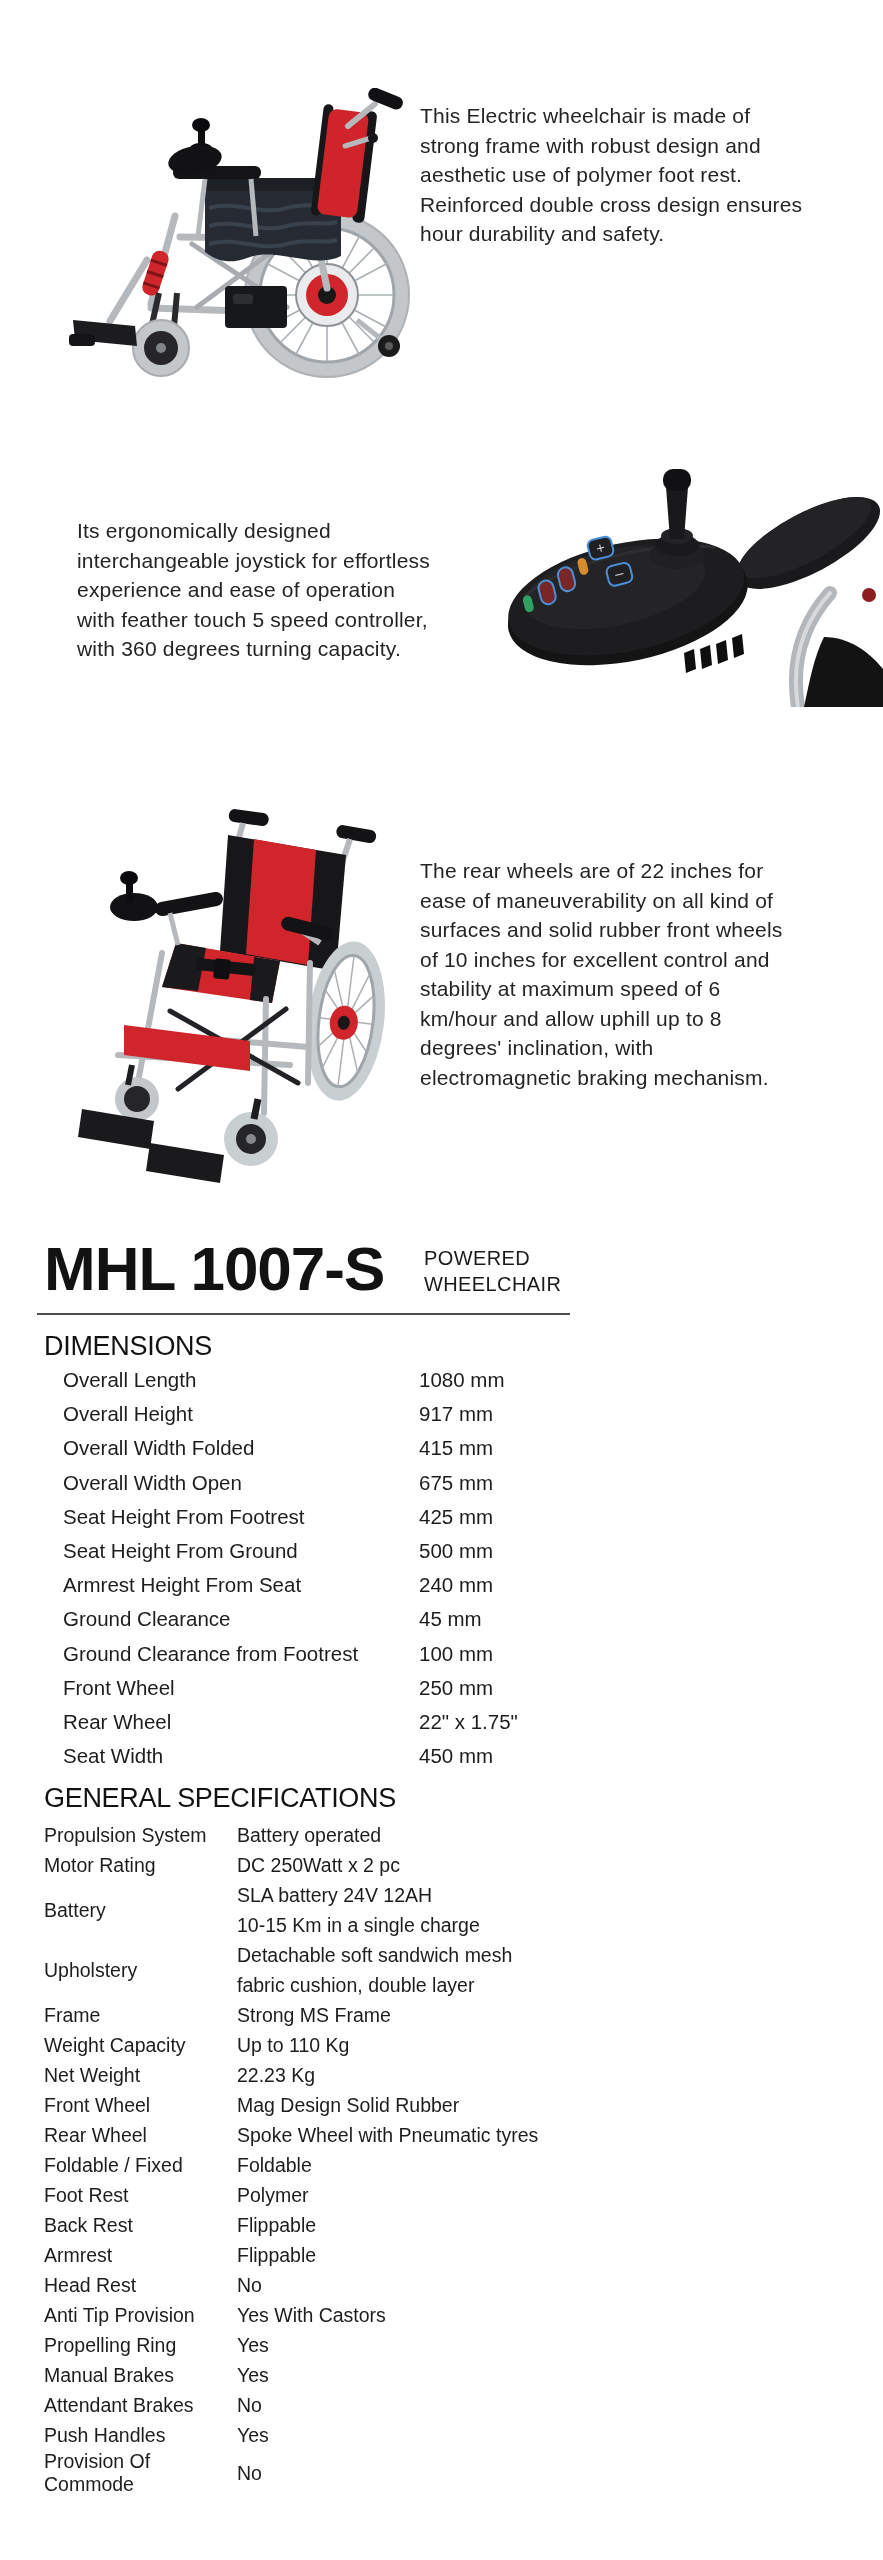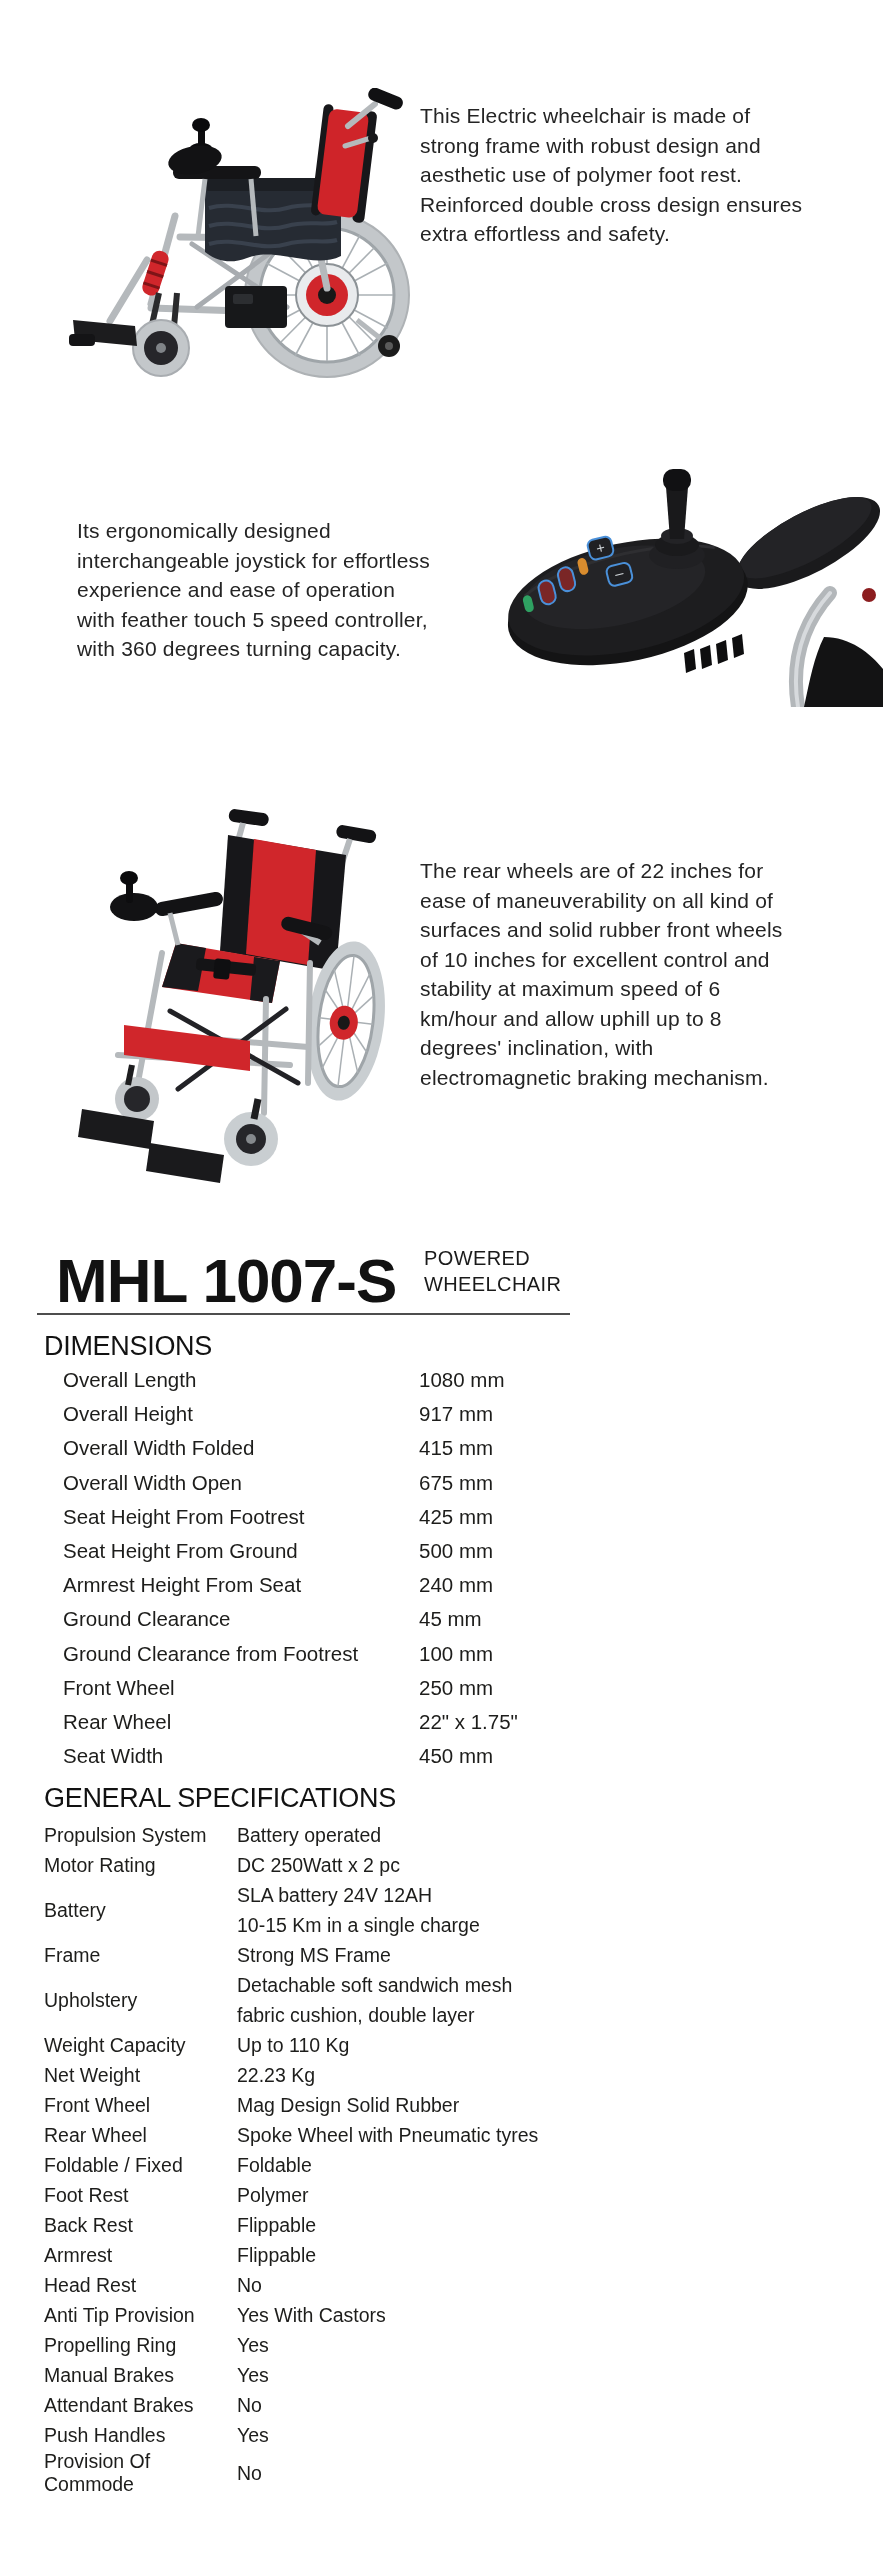--- a/index.html
+++ b/index.html
@@ -2,21 +2,21 @@
 <html><head>
 <meta charset="utf-8">
 <style>
   html,body{margin:0;padding:0;background:#ffffff;}
   .page{
     position:relative;width:883px;height:2520px;background:#ffffff;
     font-family:"Liberation Sans",sans-serif;color:#1d1d1b;overflow:hidden;
   }
   .photo{position:absolute;}
   .para{position:absolute;font-size:21px;line-height:29.5px;letter-spacing:.2px;white-space:nowrap;color:#242424;}
-  .model-title{position:absolute;left:44px;top:1240px;font-size:62px;line-height:58px;font-weight:700;letter-spacing:-1px;margin:12px;color:#121212;}
+  .model-title{position:absolute;left:44px;top:1240px;font-size:62px;line-height:58px;font-weight:700;letter-spacing:-1px;margin:0;color:#121212;}
   .subtitle{position:absolute;left:424px;top:1246px;font-size:20px;line-height:25.5px;letter-spacing:.4px;color:#1a1a1a;white-space:nowrap;}
   .divider{position:absolute;left:37px;top:1313px;width:533px;height:2px;background:#4d4d4d;}
   .sec-heading{position:absolute;left:44px;font-size:27px;font-weight:400;letter-spacing:-.3px;margin:0;color:#121212;white-space:nowrap;}
   .dim-heading{top:1331px;}
   .gen-heading{top:1783px;}
   .spec-table{position:absolute;left:44px;}
   .dim-table{top:1363px;width:800px;}
   .gen-table{top:1820px;width:800px;}
   .spec-row{display:flex;align-items:center;}
   .dim-table .spec-row{height:34.2px;font-size:20.5px;}
@@ -127,21 +127,21 @@
         </g>
       </g>
     </svg>
   </div>
 
   <div class="para" style="left:420px;top:101px;width:460px;">
       <div>This Electric wheelchair is made of</div>
       <div>strong frame with robust design and</div>
       <div>aesthetic use of polymer foot rest.</div>
       <div>Reinforced double cross design ensures</div>
-      <div>extra effortless and safety.</div>
+      <div>hour durability and safety.</div>
     </div>
 
   <div class="para" style="left:77px;top:516px;width:420px;">
       <div>Its ergonomically designed</div>
       <div>interchangeable joystick for effortless</div>
       <div>experience and ease of operation</div>
       <div>with feather touch 5 speed controller,</div>
       <div>with 360 degrees turning capacity.</div>
     </div>
 
@@ -380,33 +380,33 @@
         </div>
       </div>
       <div class="spec-row">
         <div class="lbl">Battery</div>
         <div class="val">
           <div>SLA battery 24V 12AH</div>
           <div>10-15 Km in a single charge</div>
         </div>
       </div>
       <div class="spec-row">
-        <div class="lbl">Frame</div>
-        <div class="val">
-          <div>Strong MS Frame</div>
-        </div>
-      </div>
-      <div class="spec-row">
         <div class="lbl">Upholstery</div>
         <div class="val">
           <div>Detachable soft sandwich mesh</div>
           <div>fabric cushion, double layer</div>
         </div>
       </div>
       <div class="spec-row">
+        <div class="lbl">Frame</div>
+        <div class="val">
+          <div>Strong MS Frame</div>
+        </div>
+      </div>
+      <div class="spec-row">
         <div class="lbl">Weight Capacity</div>
         <div class="val">
           <div>Up to 110 Kg</div>
         </div>
       </div>
       <div class="spec-row">
         <div class="lbl">Net Weight</div>
         <div class="val">
           <div>22.23 Kg</div>
         </div>

